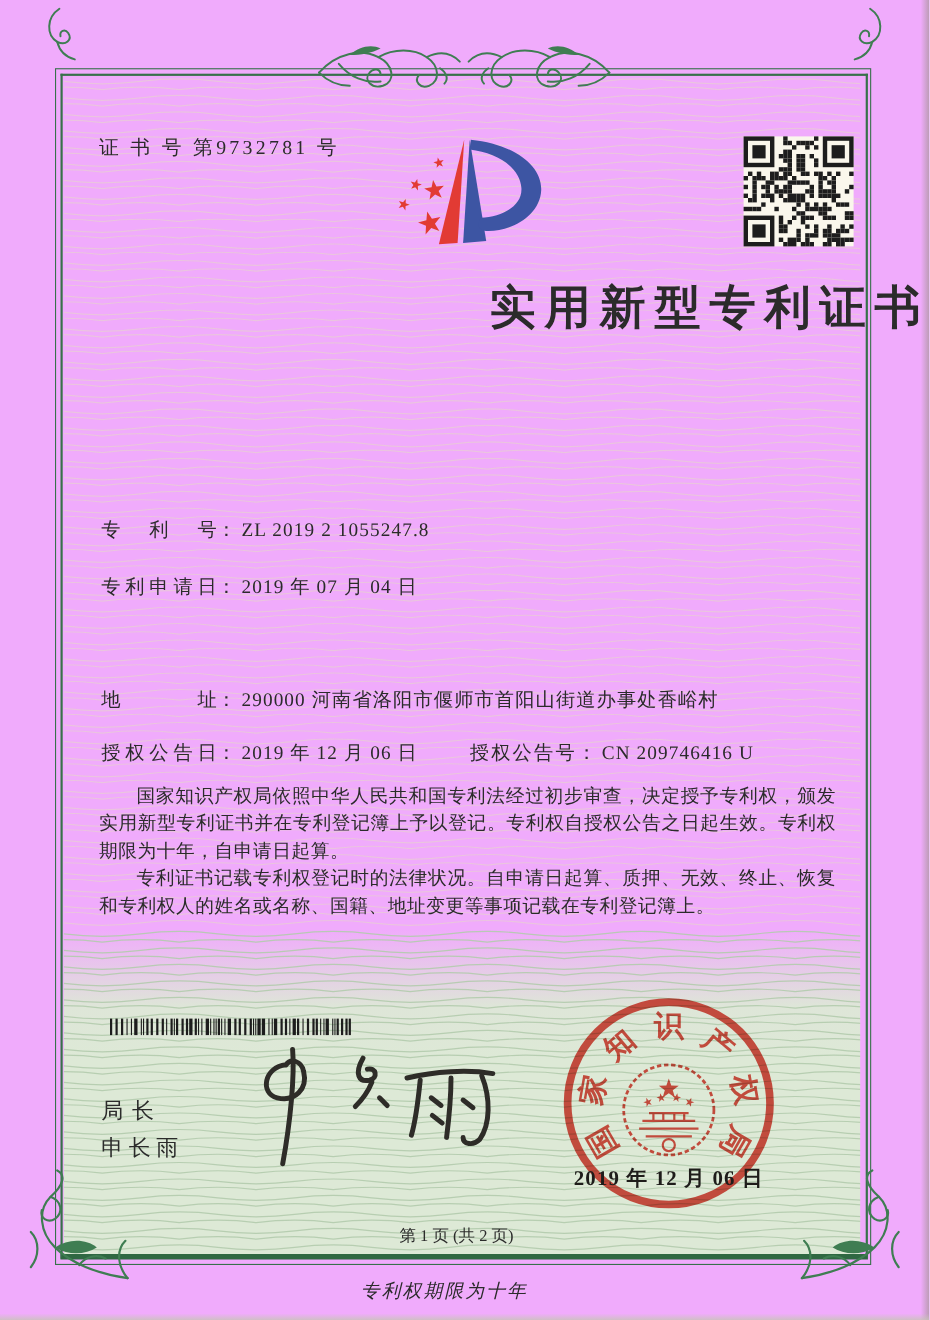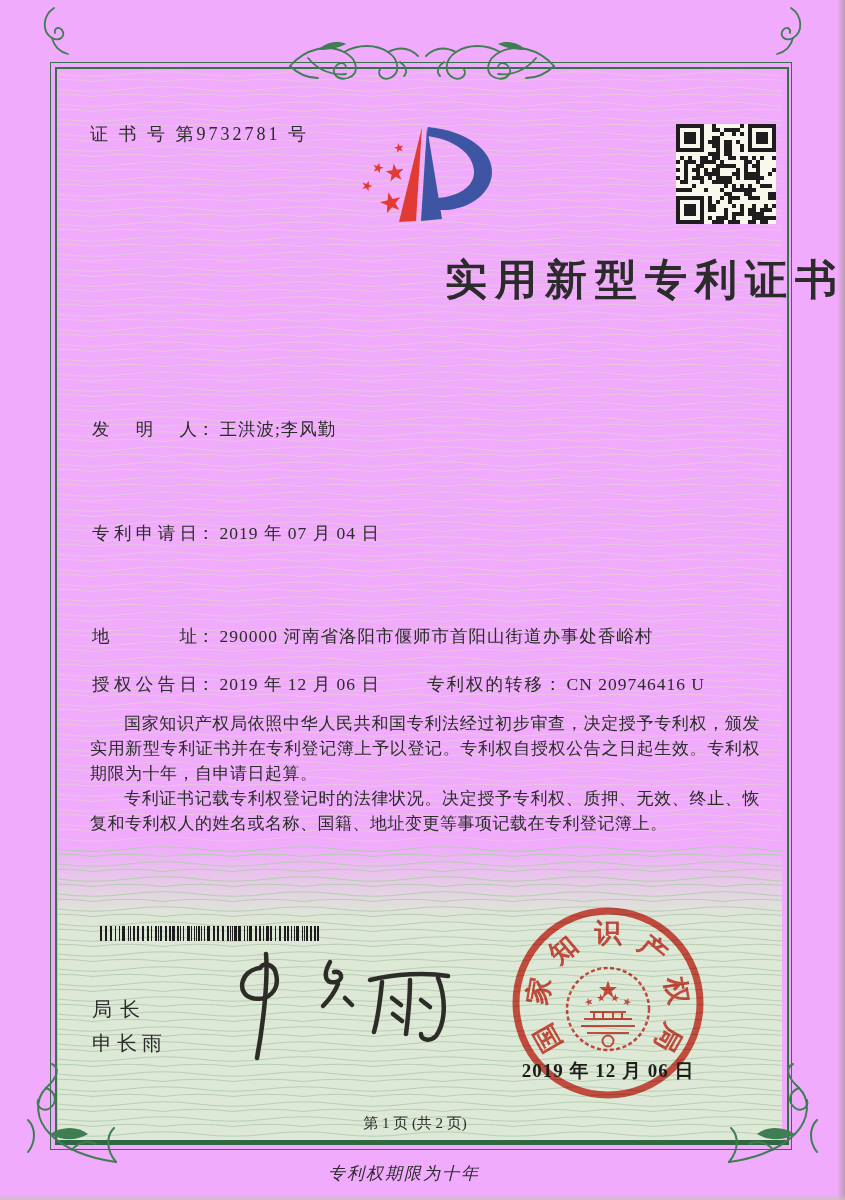--- a/index.html
+++ b/index.html
@@ -507,39 +507,39 @@
         <i style="left:84px;top:96px"></i>
         <i style="left:88px;top:96px"></i>
       </div>
     <div class="qrf tl"></div>
     <div class="qrf tr"></div>
     <div class="qrf bl"></div>
   </div>
 
   <div class="title">实用新型专利证书</div>
 
-  <div class="field" style="top:417px">
-    <span class="flabel">发明人</span><span class="fcolon">：</span><span class="fvalue">王洪波;李风勤</span>
+  <div class="field" style="top:469px">
+    <span class="flabel">专利号</span><span class="fcolon">：</span><span class="fvalue">ZL 2019 2 1055247.8</span>
   </div>
   <div class="field" style="top:521px">
     <span class="flabel">专利申请日</span><span class="fcolon">：</span><span class="fvalue">2019 年 07 月 04 日</span>
   </div>
   <div class="field" style="top:624px">
     <span class="flabel">地址</span><span class="fcolon">：</span><span class="fvalue">290000 河南省洛阳市偃师市首阳山街道办事处香峪村</span>
   </div>
   <div class="field" style="top:672px">
     <span class="flabel">授权公告日</span><span class="fcolon">：</span><span class="fvalue">2019 年 12 月 06 日</span>
     <span class="fpair2">
-      <span class="flabel2">专利权的转移</span><span class="fcolon">：</span><span class="fvalue">CN 209746416 U</span>
+      <span class="flabel2">授权公告号</span><span class="fcolon">：</span><span class="fvalue">CN 209746416 U</span>
     </span>
   </div>
 
   <div class="paras">
     <p>国家知识产权局依照中华人民共和国专利法经过初步审查，决定授予专利权，颁发实用新型专利证书并在专利登记簿上予以登记。专利权自授权公告之日起生效。专利权期限为十年，自申请日起算。</p>
-    <p>专利证书记载专利权登记时的法律状况。决定授予专利权、质押、无效、终止、恢复和专利权人的姓名或名称、国籍、地址变更等事项记载在专利登记簿上。</p>
+    <p>专利证书记载专利权登记时的法律状况。自申请日起算、质押、无效、终止、恢复和专利权人的姓名或名称、国籍、地址变更等事项记载在专利登记簿上。</p>
   </div>
 
   <div class="barcode">
       <i style="left:0px;width:2px"></i>
       <i style="left:5px;width:2px"></i>
       <i style="left:10px;width:2px"></i>
       <i style="left:15px;width:1px"></i>
       <i style="left:19px;width:1px"></i>
       <i style="left:22px;width:3px"></i>
       <i style="left:28px;width:1px"></i>

